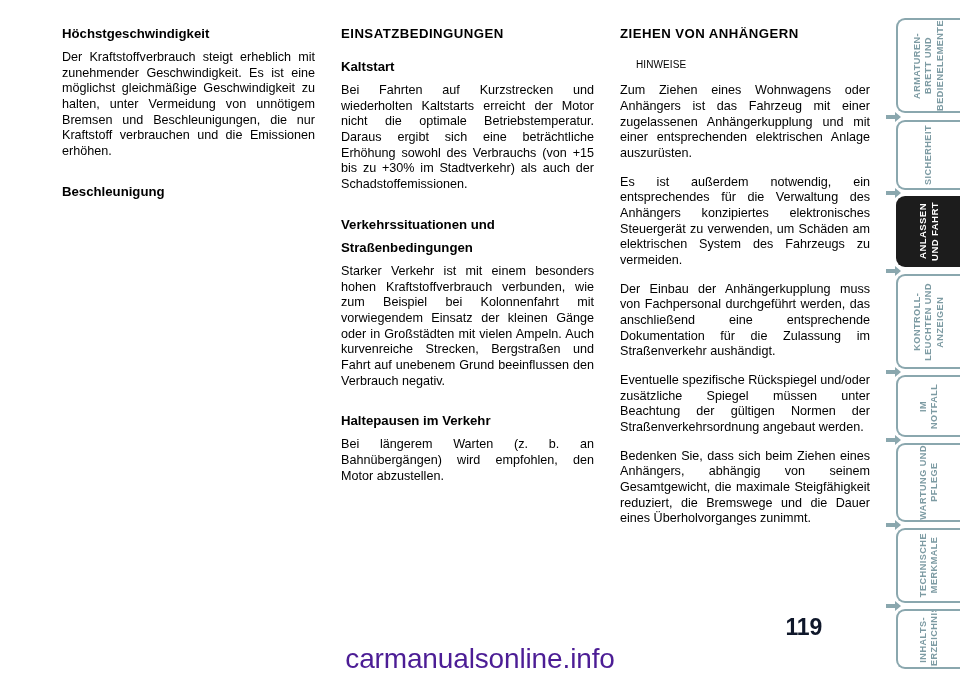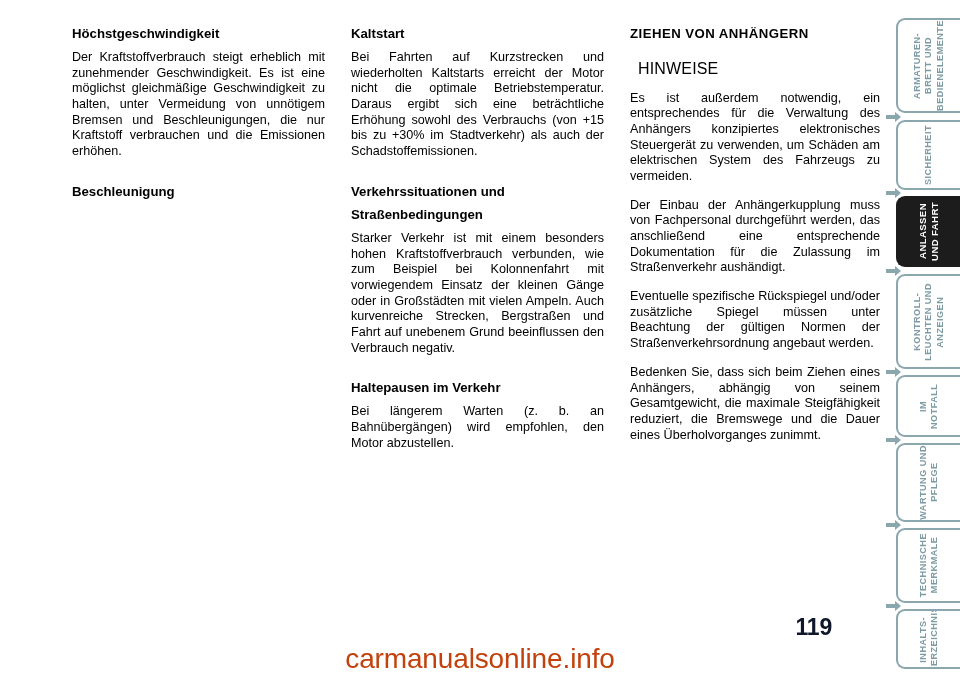--- a/index.html
+++ b/index.html
@@ -12,21 +12,21 @@
     height: 677px;
     position: relative;
     overflow: hidden;
     font-family: "Liberation Sans", sans-serif;
     color: #000000;
   }
 
   
   #page {
     position: absolute;
-    left: 10px;
+    left: 0;
     top: 0;
     width: 890px;
     height: 657px;
     text-decoration: underline;
   }
 
   .columns {
     position: absolute;
     left: 62px;
     top: 26px;
@@ -59,23 +59,23 @@
   p.body {
     font-size: 12.6px;
     line-height: 1.245;
     margin: 0 0 13px 0;
     text-align: justify;
     hyphens: manual;
   }
   p.body.last { margin-bottom: 0; }
 
   p.note-head {
-    font-size: 16px;
+    font-size: 10px;
     line-height: 1.245;
-    margin: 0 0 12px 8px;
+    margin: 0 0 12px 16px;
     letter-spacing: 0.01em;
   }
   .spacer-md { height: 11px; }
 
   
   .page-number {
     position: absolute;
     right: 68px;
     bottom: 16px;
     font-size: 23px;
@@ -155,21 +155,21 @@
   }
 
   
   .watermark {
     position: absolute;
     left: 0;
     bottom: 2px;
     width: 960px;
     text-align: center;
     font-size: 28px;
-    color: #c2410c;
+    color: #4c1d95;
     letter-spacing: -0.005em;
     font-family: "Liberation Sans", sans-serif;
     z-index: 1;
     pointer-events: none;
     white-space: nowrap;
   }
 </style>
 </head>
 <body>
 
@@ -178,34 +178,36 @@
   <div class="columns">
 
     <div class="col c1">
       <h3 class="sub-title">Höchstgeschwindigkeit</h3>
       <p class="body">Der Kraftstoffverbrauch steigt erheblich mit zunehmender Geschwindigkeit. Es ist eine möglichst gleichmäßige Geschwindigkeit zu halten, unter Vermeidung von unnötigem Bremsen und Beschleunigungen, die nur Kraftstoff verbrauchen und die Emissionen erhöhen.</p>
       <div class="spacer-md"></div>
       <h3 class="sub-title">Beschleunigung</h3>
     </div>
 
     <div class="col c2">
+      <h2 class="sec-title">EINSATZBEDINGUNGEN</h2>
       <h3 class="sub-title">Kaltstart</h3>
       <p class="body">Bei Fahrten auf Kurzstrecken und wiederholten Kaltstarts erreicht der Motor nicht die optimale Betriebstemperatur. Daraus ergibt sich eine beträchtliche Erhöhung sowohl des Verbrauchs (von +15 bis zu +30% im Stadtverkehr) als auch der Schadstoffemissionen.</p>
       <div class="spacer-md"></div>
       <h3 class="sub-title tight">Verkehrssituationen und</h3>
       <h3 class="sub-title">Straßenbedingungen</h3>
       <p class="body">Starker Verkehr ist mit einem besonders hohen Kraftstoffverbrauch verbunden, wie zum Beispiel bei Kolonnenfahrt mit vorwiegendem Einsatz der kleinen Gänge oder in Großstädten mit vielen Ampeln. Auch kurvenreiche Strecken, Bergstraßen und Fahrt auf unebenem Grund beeinflussen den Verbrauch negativ.</p>
       <div class="spacer-md"></div>
       <h3 class="sub-title">Haltepausen im Verkehr</h3>
       <p class="body last">Bei längerem Warten (z. b. an Bahnübergängen) wird empfohlen, den Motor abzustellen.</p>
     </div>
 
     <div class="col c3">
       <h2 class="sec-title">ZIEHEN VON ANHÄNGERN</h2>
       <p class="note-head">HINWEISE</p>
+      <p class="body">Zum Ziehen eines Wohnwagens oder Anhängers ist das Fahrzeug mit einer zugelassenen Anhängerkupplung und mit einer entsprechenden elektrischen Anlage auszurüsten.</p>
       <p class="body">Es ist außerdem notwendig, ein entsprechendes für die Verwaltung des Anhängers konzipiertes elektronisches Steuergerät zu verwenden, um Schäden am elektrischen System des Fahrzeugs zu vermeiden.</p>
       <p class="body">Der Einbau der Anhängerkupplung muss von Fachpersonal durchgeführt werden, das anschließend eine entsprechende Dokumentation für die Zulassung im Straßenverkehr aushändigt.</p>
       <p class="body">Eventuelle spezifische Rückspiegel und/oder zusätzliche Spiegel müssen unter Beachtung der gültigen Normen der Straßenverkehrsordnung angebaut werden.</p>
       <p class="body last">Bedenken Sie, dass sich beim Ziehen eines Anhängers, abhängig von seinem Gesamtgewicht, die maximale Steigfähigkeit reduziert, die Bremswege und die Dauer eines Überholvorganges zunimmt.</p>
     </div>
 
   </div>
 
   <div class="page-number">119</div>
 </div>

